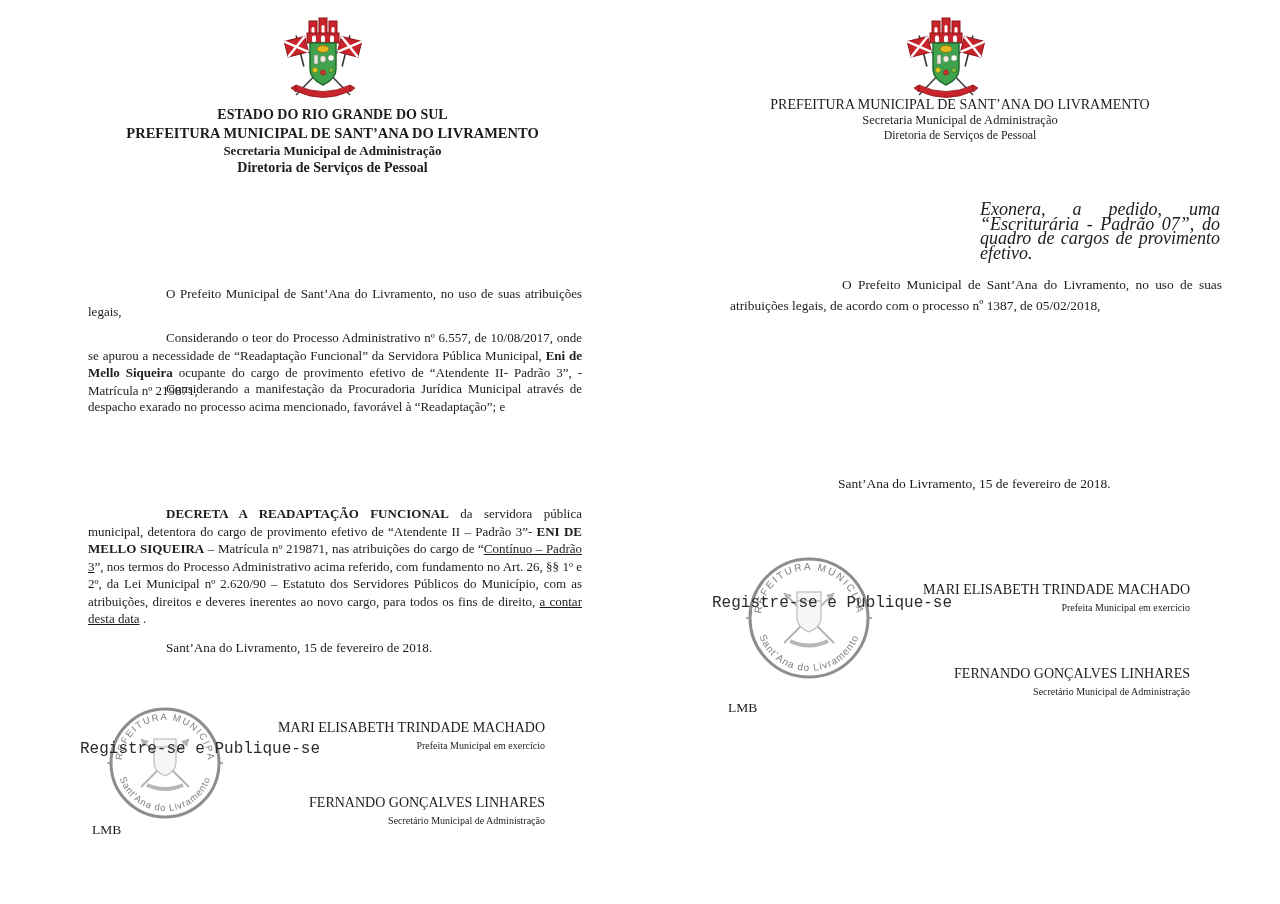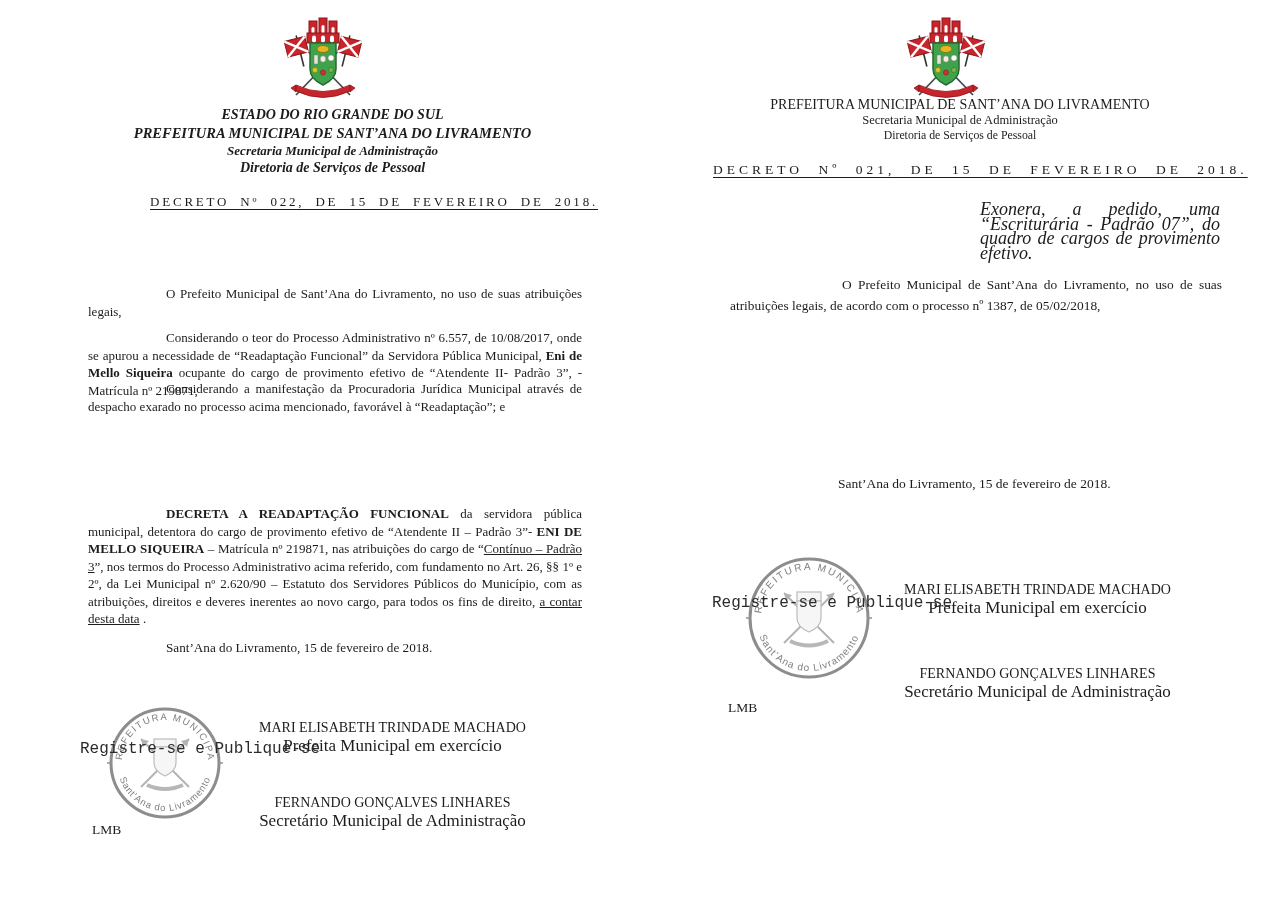--- a/index.html
+++ b/index.html
@@ -9,21 +9,21 @@
   }
   .page{position:absolute;top:0;width:640px;height:904px;background:#fff;}
   #page-left{left:0;}
   #page-right{left:640px;}
   .abs{position:absolute;}
   .b{font-weight:bold;}
   .u{text-decoration:underline;}
   .i{font-style:italic;}
   .hdr{text-align:center;}
   .hdr div{white-space:nowrap;}
-  .hdr-bold div{font-weight:bold;font-style:italic;}
+  .hdr-bold div{font-weight:bold;}
   .hl1{font-size:14px;line-height:18px;}
   .hl2{font-size:14.5px;line-height:18px;}
   .hl3{font-size:13px;line-height:17px;}
   .hl4{font-size:14px;line-height:18px;}
   .rhl1{font-size:14px;line-height:17px;}
   .rhl2{font-size:12.5px;line-height:15px;}
   .rhl3{font-size:11.8px;line-height:14px;}
   .decree-title{
     font-size:13px;letter-spacing:2.8px;word-spacing:5px;
     text-decoration:underline;text-underline-offset:3px;white-space:nowrap;
@@ -31,23 +31,23 @@
   .decree-title-r{
     font-size:13.5px;letter-spacing:4px;word-spacing:8px;
     text-decoration:underline;text-underline-offset:3px;white-space:nowrap;
   }
   .epigraph{font-size:11.6px;line-height:13.5px;text-align:justify;}
   .epigraph-r{font-size:18px;line-height:14.5px;text-align:justify;font-style:italic;}
   .para{font-size:13px;line-height:17.5px;text-align:justify;text-indent:78px;}
   .para-r{font-size:13.4px;line-height:21px;text-align:justify;text-indent:112px;}
   .date-line{font-size:13.2px;text-indent:78px;}
   .date-line-r{font-size:13.5px;text-indent:108px;}
-  .sig{text-align:center;}
+  .sig{text-align:right;}
   .sig .nm{font-size:14px;line-height:18px;white-space:nowrap;}
-  .sig .rl{font-size:17px;line-height:17px;white-space:nowrap;font-family:Liberation Serif, serif;}
+  .sig .rl{font-size:10px;line-height:17px;white-space:nowrap;font-family:Liberation Serif, serif;}
   .initials{font-size:13.5px;}
   .registre{font-family:Liberation Mono, monospace;font-size:16px;color:#2b2b2b;z-index:3;white-space:nowrap;}
   svg{display:block;}
 </style>
 </head>
 <body>
 
 <div class="page" id="page-left">
 
   <div class="abs" style="left:284px;top:13px;">
@@ -90,21 +90,20 @@
     </svg>
   </div>
 
   <div class="abs hdr hdr-bold" style="left:60px;top:106px;width:545px;">
     <div class="hl1">ESTADO DO RIO GRANDE DO SUL</div>
     <div class="hl2">PREFEITURA MUNICIPAL DE SANT’ANA DO LIVRAMENTO</div>
     <div class="hl3">Secretaria Municipal de Administração</div>
     <div class="hl4">Diretoria de Serviços de Pessoal</div>
   </div>
 
-  <div class="abs decree-title" style="left:150px;top:194px;">DECRETO Nº 022, DE 15 DE FEVEREIRO DE 2018.</div>
 
 
   <div class="abs para" style="left:88px;top:285px;width:494px;"><span>O Prefeito Municipal de Sant’Ana do Livramento, no uso de suas atribuições legais,</span></div>
   <div class="abs para" style="left:88px;top:329px;width:494px;"><span>Considerando o teor do Processo Administrativo nº 6.557, de 10/08/2017, onde se apurou a necessidade de “Readaptação Funcional” da Servidora Pública Municipal, </span><span class="b">Eni de Mello Siqueira</span><span> ocupante do cargo de provimento efetivo de “Atendente II- Padrão 3”, - Matrícula nº 219871,</span></div>
   <div class="abs para" style="left:88px;top:380px;width:494px;"><span>Considerando a manifestação da Procuradoria Jurídica Municipal através de despacho exarado no processo acima mencionado, favorável à “Readaptação”; e</span></div>
   <div class="abs para" style="left:88px;top:505px;width:494px;"><span class="b">DECRETA A READAPTAÇÃO FUNCIONAL</span><span> da servidora pública municipal, detentora do cargo de provimento efetivo de “Atendente II – Padrão 3”- </span><span class="b">ENI DE MELLO SIQUEIRA</span><span> – Matrícula nº 219871, nas atribuições do cargo de “</span><span class="u">Contínuo – Padrão 3</span><span>”, nos termos do Processo Administrativo acima referido, com fundamento no Art. 26, §§ 1º e 2º, da Lei Municipal nº 2.620/90 – Estatuto dos Servidores Públicos do Município, com as atribuições, direitos e deveres inerentes ao novo cargo, para todos os fins de direito, </span><span class="u">a contar desta data</span><span> .</span></div>
 
   <div class="abs date-line" style="left:88px;top:640px;width:494px;">Sant’Ana do Livramento, 15  de fevereiro de 2018.</div>
 
   <div class="abs" style="left:105px;top:703px;">
@@ -188,21 +187,20 @@
       <path d="M12,72 Q39,85 66,72 L66,78 Q39,91 12,78 Z" fill="#c8242b" stroke="#8f1418" stroke-width="0.8"></path>
     </svg>
   </div>
 
   <div class="abs hdr" style="left:60px;top:96px;width:520px;">
     <div class="rhl1">PREFEITURA MUNICIPAL DE SANT’ANA DO LIVRAMENTO</div>
     <div class="rhl2">Secretaria Municipal de Administração</div>
     <div class="rhl3">Diretoria de Serviços de Pessoal</div>
   </div>
 
-  <div class="abs decree-title-r" style="left:73px;top:162px;">DECRETO Nº 021, DE 15 DE FEVEREIRO DE 2018.</div>
 
   <div class="abs epigraph-r" style="left:340px;top:202px;width:240px;"><span class="i">Exonera, a pedido, uma “Escriturária - Padrão 07”, do quadro de cargos de provimento efetivo.</span></div>
 
   <div class="abs para-r" style="left:90px;top:274px;width:492px;"><span>O Prefeito Municipal de Sant’Ana do Livramento, no uso de suas atribuições legais, de acordo com o processo nº 1387, de 05/02/2018,</span></div>
 
   <div class="abs date-line-r" style="left:90px;top:476px;width:492px;">Sant’Ana do Livramento, 15 de fevereiro de 2018.</div>
 
   <div class="abs" style="left:104px;top:553px;">
     <svg width="130" height="130" viewBox="0 0 130 130">
       <defs>

